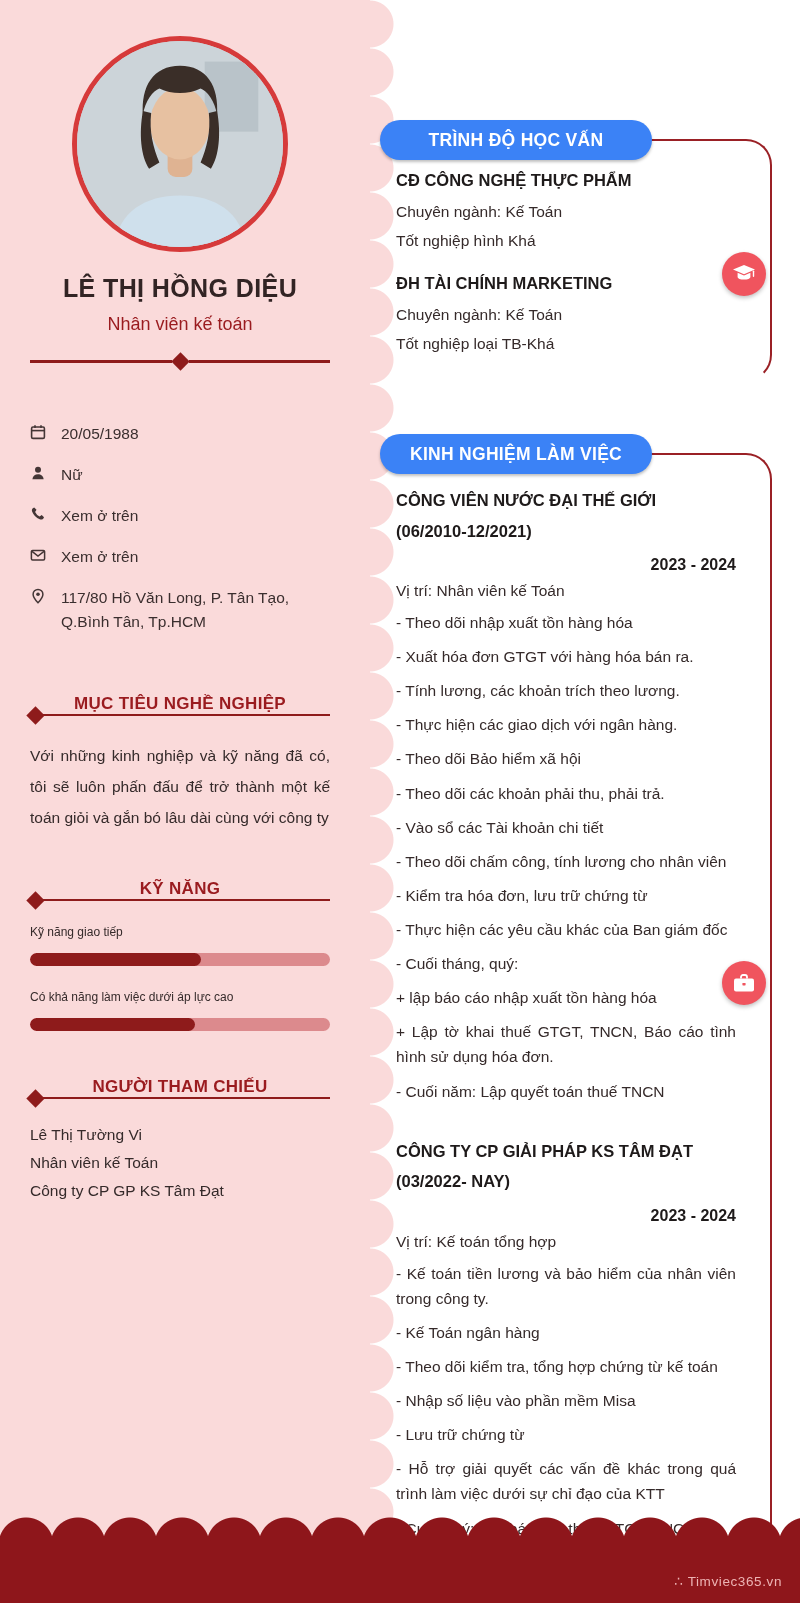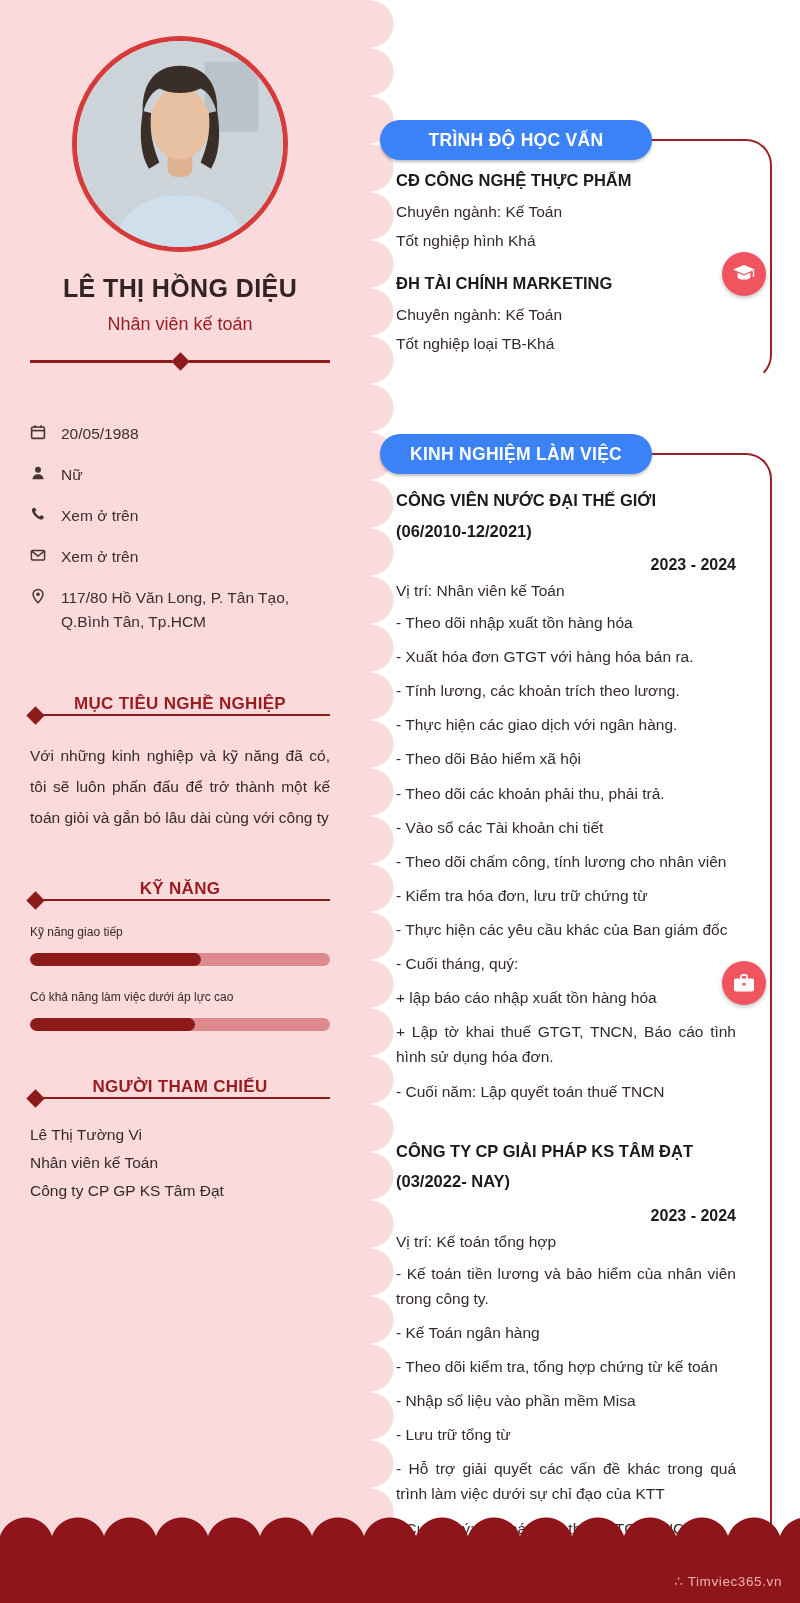--- a/index.html
+++ b/index.html
@@ -251,21 +251,21 @@
         <div class="job-company">CÔNG TY CP GIẢI PHÁP KS TÂM ĐẠT</div>
         <div class="job-company">(03/2022- NAY)</div>
         <div class="job-daterange">2023 - 2024</div>
         <div class="job-position">Vị trí: Kế toán tổng hợp</div>
         <div class="duties">
 
         <p class="duty">- Kế toán tiền lương và bảo hiểm của nhân viên trong công ty.</p>
             <p class="duty">- Kế Toán ngân hàng</p>
             <p class="duty">- Theo dõi kiểm tra, tổng hợp chứng từ kế toán</p>
             <p class="duty">- Nhập số liệu vào phần mềm Misa</p>
-            <p class="duty">- Lưu trữ tổng từ</p>
+            <p class="duty">- Lưu trữ chứng từ</p>
             <p class="duty">- Hỗ trợ giải quyết các vấn đề khác trong quá trình làm việc dưới sự chỉ đạo của KTT</p>
             <p class="duty">- Cuối Quý: Lập báo cáo thuế GTGT, TNCN</p>
             <p class="duty">- Cuối năm: lập báo cáo tài chính,TNDN, TNCN</p>
           </div>
       </div>
     </div>
 
   </div>
 
   <div class="footer-scallop"></div>

